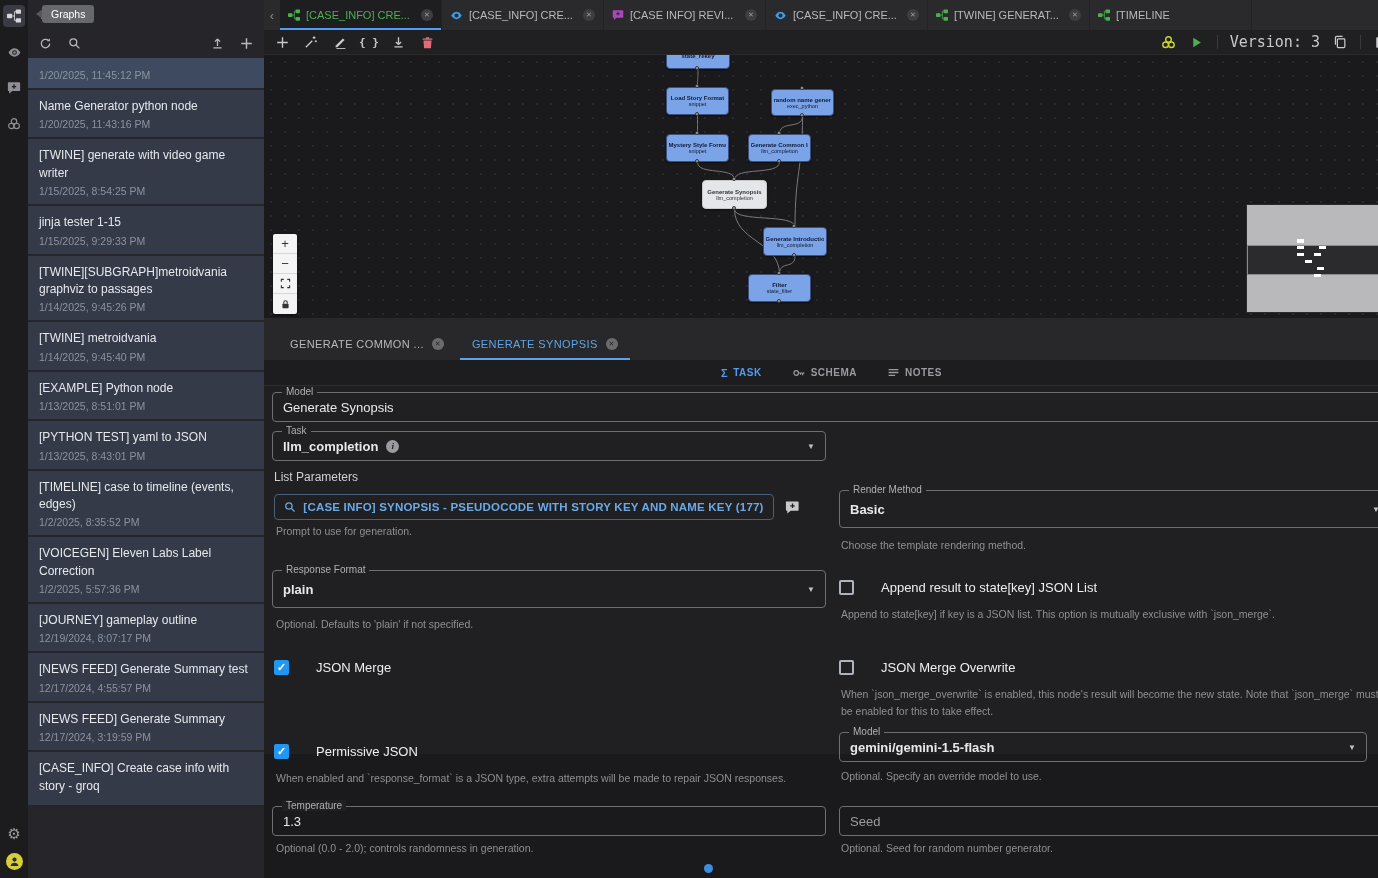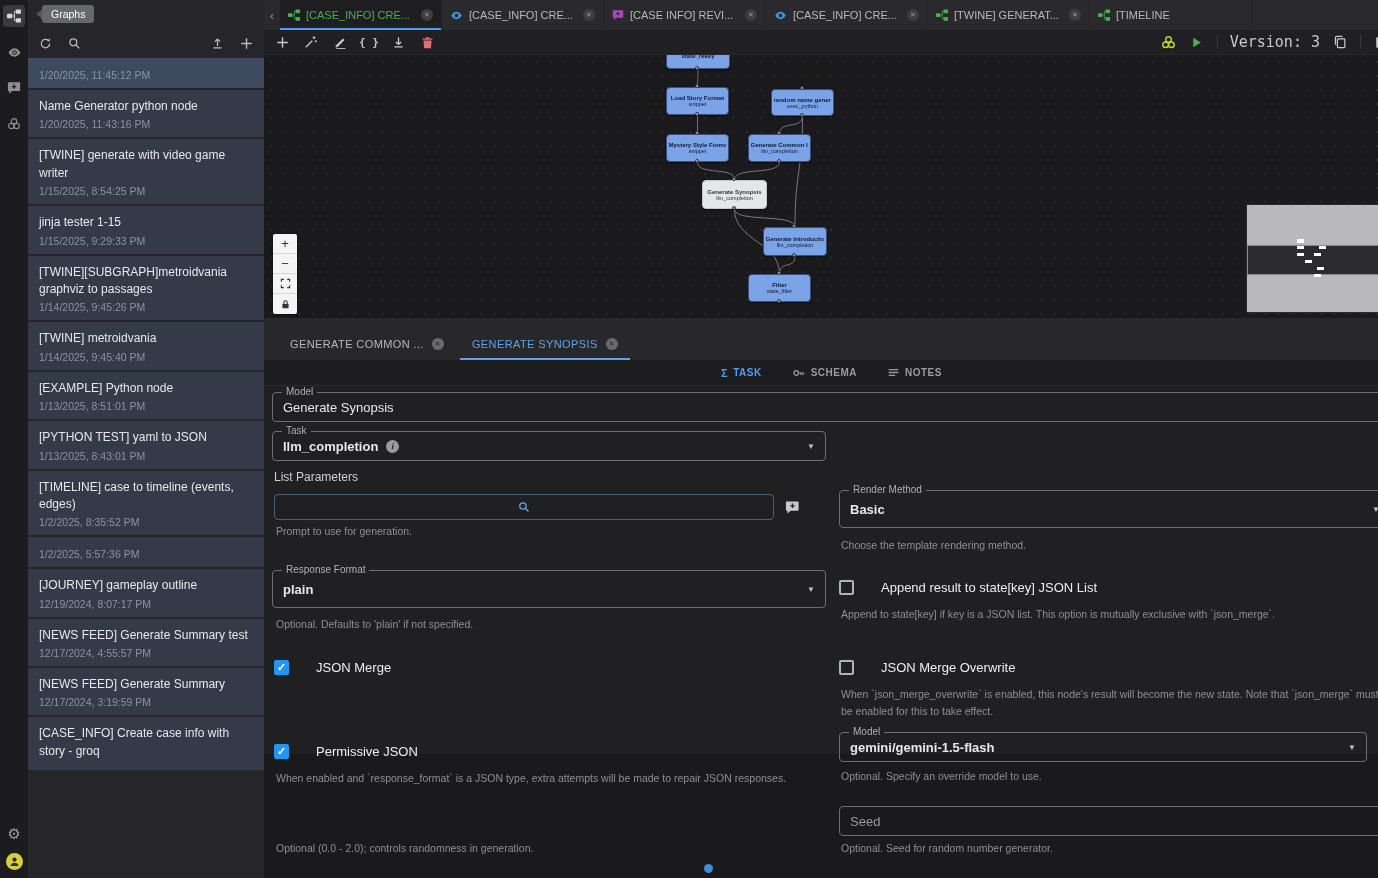--- a/index.html
+++ b/index.html
@@ -238,20 +238,21 @@
         </div>
         <div class="g-item">
           <div class="g-title">[PYTHON TEST] yaml to JSON</div>
           <div class="g-time">1/13/2025, 8:43:01 PM</div>
         </div>
         <div class="g-item">
           <div class="g-title">[TIMELINE] case to timeline (events, edges)</div>
           <div class="g-time">1/2/2025, 8:35:52 PM</div>
         </div>
         <div class="g-item">
+          <div class="g-title">[VOICEGEN] Eleven Labs Label Correction</div>
           <div class="g-time">1/2/2025, 5:57:36 PM</div>
         </div>
         <div class="g-item">
           <div class="g-title">[JOURNEY] gameplay outline</div>
           <div class="g-time">12/19/2024, 8:07:17 PM</div>
         </div>
         <div class="g-item">
           <div class="g-title">[NEWS FEED] Generate Summary test</div>
           <div class="g-time">12/17/2024, 4:55:57 PM</div>
         </div>
@@ -542,20 +543,21 @@
       </div>
 
 
       <div class="section-label" style="left:10px; top:152px;">List Parameters</div>
 
       <div id="prompt-btn" style="left:10px; top:176px; width:500px;">
         <svg width="12" height="12" viewBox="0 0 16 16" fill="none" stroke="currentColor" stroke-width="1.7">
             <circle cx="6.6" cy="6.6" r="4.2"></circle>
             <path d="M9.8 9.8 14 14"></path>
           </svg>
+        <span>[CASE INFO] SYNOPSIS - PSEUDOCODE WITH STORY KEY AND NAME KEY (177)</span>
       </div>
       <span class="icon-btn" style="left:520px; top:181px;">
         <svg width="15" height="15" viewBox="0 0 16 16">
             <path fill="currentColor" d="M2.5 1.5h11a1 1 0 0 1 1 1v8a1 1 0 0 1-1 1H6l-3.5 3v-3h-.5a1 1 0 0 1-1-1v-8a1 1 0 0 1 1.5-1z"></path>
             <path d="M8 3.8v4.8M5.6 6.2h4.8" stroke="#202022" stroke-width="1.4"></path>
           </svg>
       </span>
       <div class="helper" style="left:12px; top:205px;">Prompt to use for generation.</div>
 
       <div class="ofield tall" style="left:575px; top:172px; width:552px;">
@@ -601,20 +603,24 @@
         <span class="dd">▼</span>
       </div>
       <span class="icon-btn" style="left:1112px; top:420px;">
         <svg width="14" height="14" viewBox="0 0 16 16" fill="none" stroke="currentColor" stroke-width="1.6">
             <path d="M13.2 8a5.2 5.2 0 1 1-1.6-3.7"></path>
             <path d="M13.4 1.6v3.5H9.9" fill="currentColor" stroke="none"></path>
           </svg>
       </span>
       <div class="helper" style="left:577px; top:450px;">Optional. Specify an override model to use.</div>
 
+      <div class="ofield" style="left:8px; top:488px; width:554px;">
+        <span class="oflabel">Temperature</span>
+        <span class="ofvalue">1.3</span>
+      </div>
       <div class="helper" style="left:12px; top:522px;">Optional (0.0 - 2.0); controls randomness in generation.</div>
 
       <div class="ofield" style="left:575px; top:488px; width:552px;">
         <span class="ofvalue ph">Seed</span>
       </div>
       <div class="helper" style="left:577px; top:522px;">Optional. Seed for random number generator.</div>
 
       <div id="scroll-dot"></div>
     </div>
   </main>

